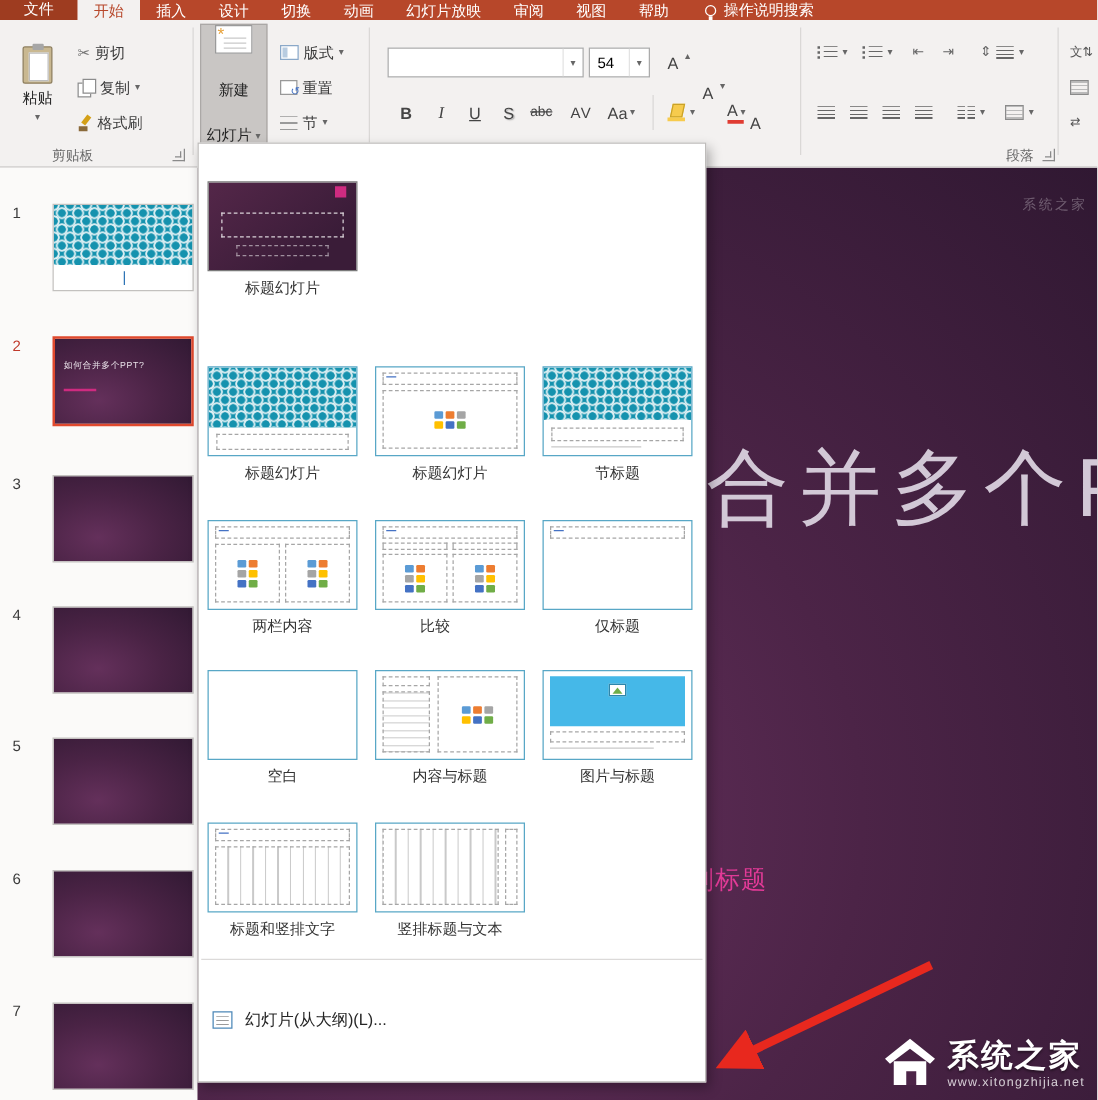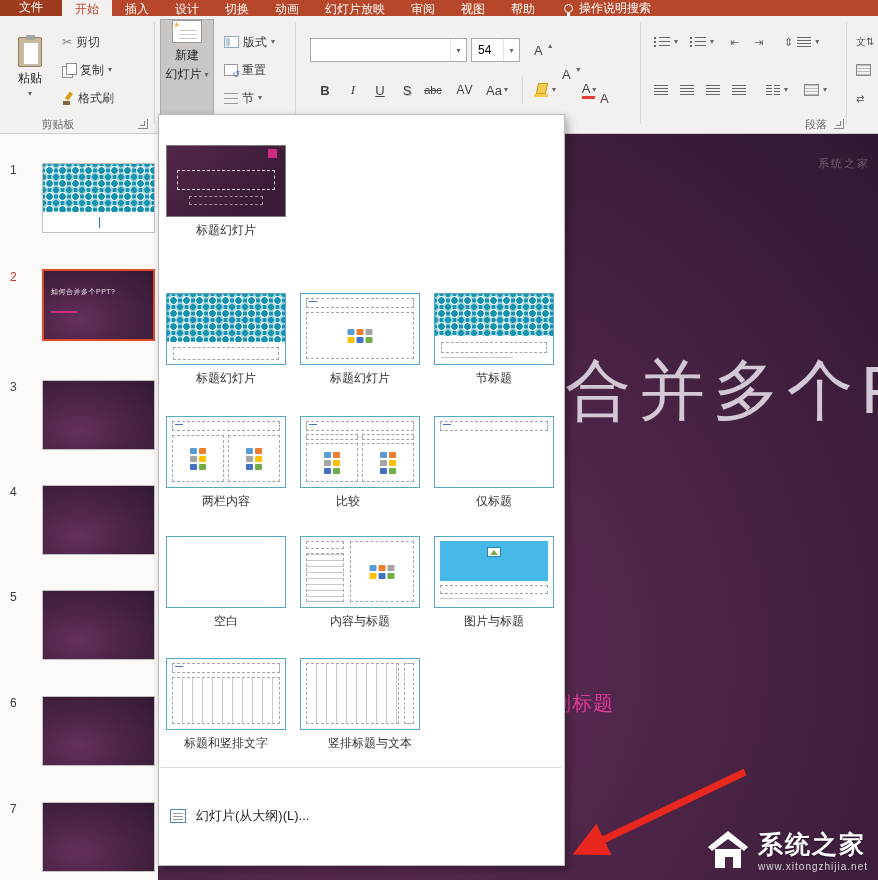--- a/index.html
+++ b/index.html
@@ -31,21 +31,21 @@
   .ic-clipboard::after { content:''; position:absolute; left:7px; top:-3px; width:9px; height:5px; background:#A6A6A6; border-radius:1px; }
 
   .ic-scissors { font-size:12px; color:#777; line-height:1; }
   .ic-copy { position:relative; width:14px; height:14px; }
   .ic-copy::before { content:''; position:absolute; left:0; top:3px; width:9px; height:10px; border:1px solid #8C8C8C; background:#fff; }
   .ic-copy::after { content:''; position:absolute; left:4px; top:0; width:9px; height:10px; border:1px solid #8C8C8C; background:#fff; }
   .ic-brush { position:relative; width:12px; height:13px; }
   .ic-brush::before { content:''; position:absolute; left:5px; top:0; width:4px; height:8px; background:#D4A017; transform:rotate(38deg); }
   .ic-brush::after { content:''; position:absolute; left:1px; bottom:0; width:7px; height:4px; background:#8A6A3A; }
 
-  .newslide-btn { position:absolute; left:160px; top:3px; width:54px; height:99px; background:#C9C6C4; border:1px solid #ABA8A6; display:flex; flex-direction:column; align-items:center; justify-content:flex-start; gap:2px; font-size:12px; color:#262626; cursor:pointer; }
+  .newslide-btn { position:absolute; left:160px; top:3px; width:54px; height:99px; background:#C9C6C4; border:1px solid #ABA8A6; display:flex; flex-direction:column; align-items:center; justify-content:space-between; gap:2px; font-size:12px; color:#262626; cursor:pointer; }
   .ic-newslide { width:30px; height:23px; background:#fff; border:1px solid #9A9A9A; position:relative; margin-bottom:2px; }
   .ic-newslide::before { content:'*'; color:#E8A33D; font-size:14px; position:absolute; left:1px; top:-2px; }
   .ic-newslide::after { content:''; position:absolute; left:6px; top:9px; width:18px; height:1px; background:#C9C9C9; box-shadow:0 4px 0 #C9C9C9, 0 8px 0 #C9C9C9; }
 
   .ic-layout { width:15px; height:12px; border:1px solid #8AA8C8; background:#fff; position:relative; }
   .ic-layout::before { content:''; position:absolute; left:1px; top:1px; width:4px; height:8px; background:#B8CCE0; }
   .ic-reset { width:14px; height:12px; border:1px solid #999; background:#fff; position:relative; }
   .ic-reset::after { content:'\21BA'; font-size:9px; color:#4472C4; position:absolute; right:-3px; bottom:-4px; }
   .ic-section { width:14px; height:11px; background:repeating-linear-gradient(#9A9A9A 0 1px, transparent 1px 5px); }
 
@@ -460,21 +460,21 @@
     <div class="lay" style="left:7px; top:543px;">
       <div class="t-bar"></div>
       <div class="t-box vlines" style="left:5px; right:5px; top:18px; bottom:5px;"></div>
     </div>
     <div class="lay" style="left:141px; top:543px;">
       <div class="t-box" style="right:5px; width:10px; top:4px; bottom:5px;"></div>
       <div class="t-box vlines" style="left:5px; right:20px; top:4px; bottom:5px;"></div>
     </div>
 
     <div class="lay-label" style="left:7px; top:620px;">标题和竖排文字</div>
-    <div class="lay-label" style="left:151px; top:620px;">竖排标题与文本</div>
+    <div class="lay-label" style="left:141px; top:620px;">竖排标题与文本</div>
 
     <div class="dd-sep"></div>
 
     <div class="dd-item" style="top:687px;">
       <span class="mi mi-outline"></span>
       <span>幻灯片(从大纲)(L)...</span>
     </div>
   </div>
 
   <svg class="arrow-svg" width="230" height="115">

